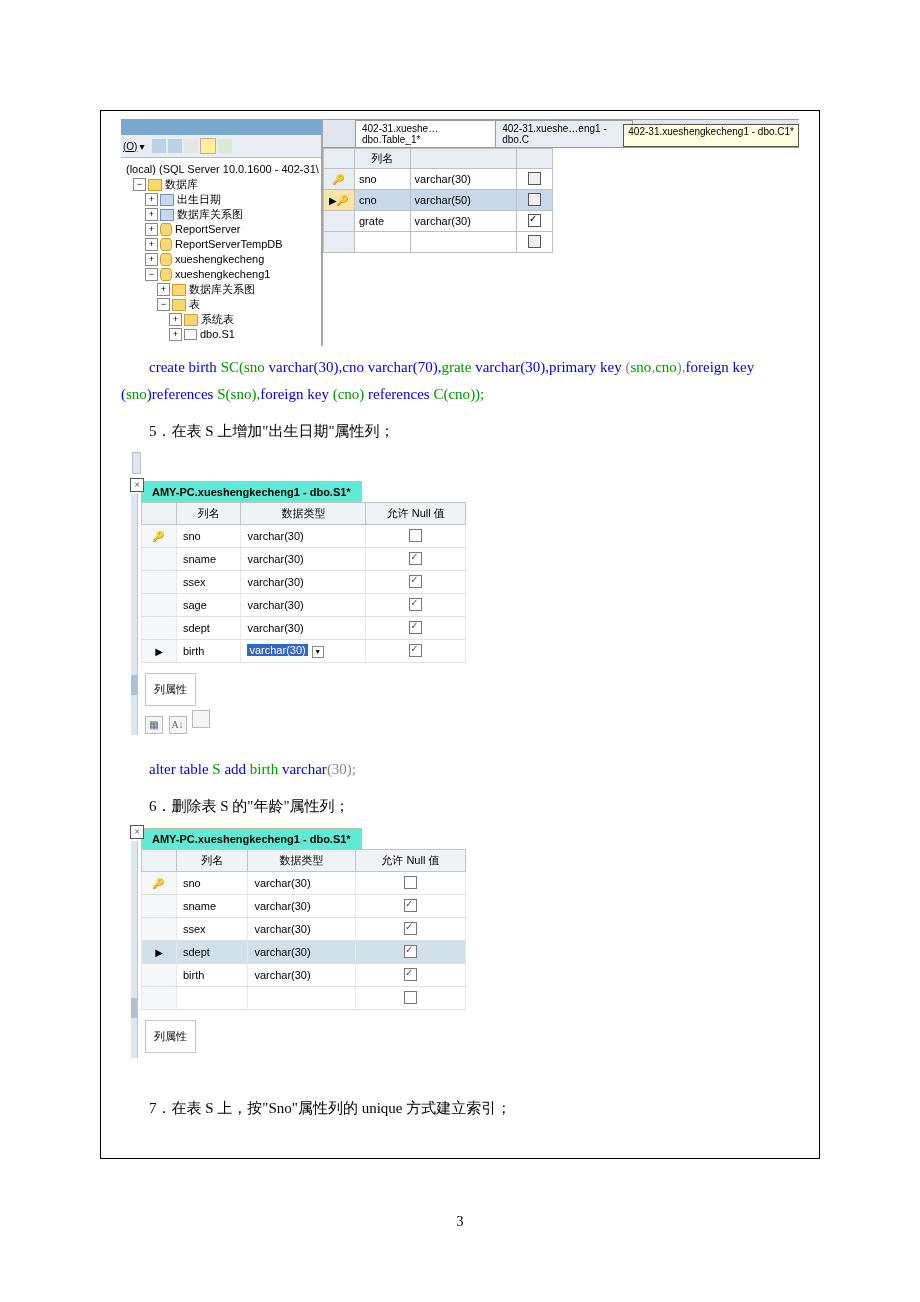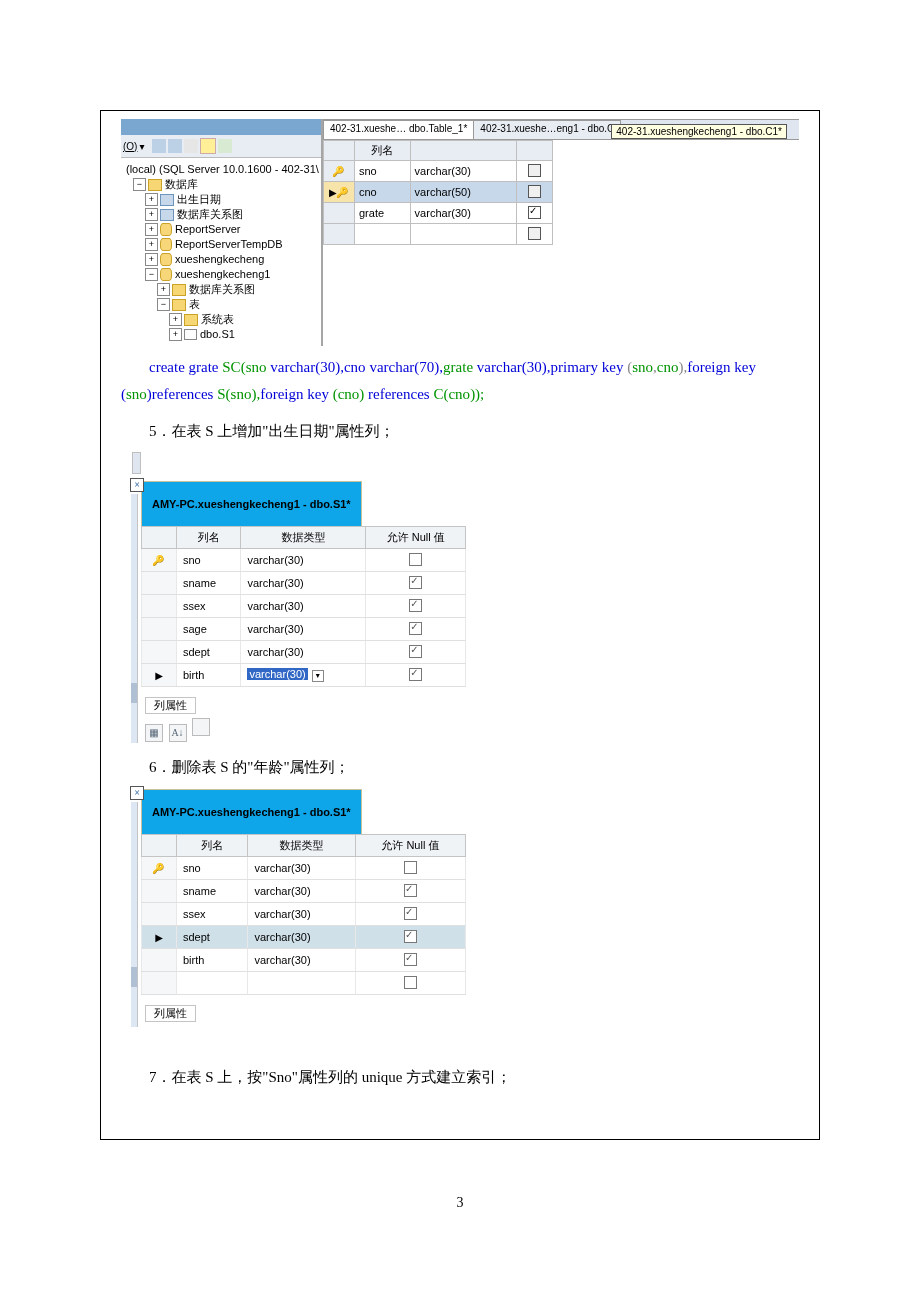--- a/index.html
+++ b/index.html
@@ -56,21 +56,21 @@
   .exp { display: inline-flex; align-items: center; justify-content: center; width: 11px; height: 11px; border: 1px solid #888; font-size: 9px; margin-right: 2px; background:#fff; }
   .indent1 { padding-left: 10px; }
   .indent2 { padding-left: 22px; }
   .indent3 { padding-left: 34px; }
   .indent4 { padding-left: 46px; }
   .folder   { display:inline-block; width:12px; height:10px; background:#f7d774; border:1px solid #c9a227; margin-right:3px; }
   .folder-b { display:inline-block; width:12px; height:10px; background:#c6d8ea; border:1px solid #6d94bd; margin-right:3px; }
   .cyl      { display:inline-block; width:10px; height:11px; background:#f8d67a; border:1px solid #c9a227; border-radius:3px/5px; margin-right:3px; }
   .grid-panel { flex: 1; border-top: 1px solid #999; }
   .tabs { display:flex; font-family:Tahoma,sans-serif; font-size:10px; background:#dfe6ef; border-bottom:1px solid #999; }
-  .tab-a { background:#fff; border:1px solid #999; border-bottom:none; padding:2px 6px; }
+  .tab-a { background:#fff; border:1px solid #999; border-bottom:none; padding:2px 6px;margin-left:32px; }
   .tab-b { background:#e8ecf3; border:1px solid #999; border-bottom:none; padding:2px 6px; margin-left:-1px; }
   .tab-hint { position:relative; margin-left:-10px; margin-top:4px; background:#ffffe1; border:1px solid #555; padding:1px 4px; font-size:10px; white-space:nowrap; z-index:2; }
   table.grid { width: 230px; border-collapse: collapse; font-family:Tahoma,sans-serif; font-size:11px; }
   table.grid th { background:#e8ecf3; border:1px solid #bfbfbf; font-weight:normal; padding:2px 4px; text-align:center; }
   table.grid td { border:1px solid #bfbfbf; padding:2px 4px; height:16px; }
   .rowhead { width:22px; background:#e8ecf3; text-align:center; }
   .sel-row td { background:#c7d8ea; }
   .chk  { display:inline-block; width:11px; height:11px; border:1px solid #555; background:#fff; position:relative; }
   .chk.on::after { content:"✓"; position:absolute; font-size:10px; left:0; top:-2px; color:#000; }
   .chk.off-grey { background:#f0f0f0; }
@@ -81,30 +81,30 @@
   .obj  { color: #009400; }
   .gray { color: #888; }
   .task-text { font-family: "SimSun", "Times New Roman", serif; font-size: 15px; margin: 14px 0 10px 28px; }
   .dlg-wrap { margin: 6px 0 8px 10px; }
   .dlg-outer { position:relative; display:inline-block; border:1px solid #fff; }
   .vbar1 { width:7px; height:20px; background:#dfe6ef; border:1px solid #bfbfbf; margin-bottom:6px; }
   .close-badge { width:12px; height:12px; background:#fff; border:1px solid #555; color:#3b6fae; font-size:10px; font-weight:bold; text-align:center; line-height:12px; position:absolute; left:-2px; top:26px; }
   .side-strip { position:absolute; left:-1px; top:42px; bottom:0; width:6px; background:#dde7f3; border-right:1px solid #c4c4c4; }
   .side-run   { position:absolute; left:-1px; bottom:40px; width:6px; height:20px; background:#b0c0d4; }
   .dlg-inner { margin-left:8px; width:325px; background:#fff; border:1px solid #fff; }
-  .dlg-tab { font-family:Tahoma,sans-serif; font-size:11px; font-weight:bold; background:#0ea5e9; border:1px solid #c9c197; border-bottom:none; display:inline-block; padding:16px 10px; }
+  .dlg-tab { font-family:Tahoma,sans-serif; font-size:11px; font-weight:bold; background:#5eead4; border:1px solid #c9c197; border-bottom:none; display:inline-block; padding:4px 10px; }
   table.des { width:100%; border-collapse:collapse; font-family:Tahoma,sans-serif; font-size:11px; }
   table.des th { background:#f0f3f6; border:1px solid #c4c4c4; font-weight:normal; padding:3px 6px; text-align:center; }
   table.des td { border-bottom:1px solid #e0e0e0; border-left:1px solid #e8e8e8; border-right:1px solid #e8e8e8; padding:3px 6px; height:16px; }
   .des-rowhead { width:22px; background:#f6f7f9; text-align:center; }
   .chk2 { display:inline-block; width:11px; height:11px; border:1px solid #777; background:#fff; position:relative; }
   .chk2.on::after { content:"✓"; position:absolute; font-size:10px; left:0; top:-2px; color:#555; }
   .dt-sel { display:inline-block; background:#3168c6; color:#fff; padding:0 2px; }
   .drop-arr { display:inline-block; border:1px solid #888; width:10px; height:10px; font-size:8px; line-height:10px; text-align:center; margin-left:4px; }
-  .prop-tab { font-family:"SimSun",Tahoma,sans-serif; font-size:11px; background:#fff; border:1px solid #c4c4c4; display:inline-block; padding:0 8px; margin:10px 0 4px 4px; }
+  .prop-tab { font-family:"SimSun",Tahoma,sans-serif; font-size:11px; background:#fff; border:1px solid #c4c4c4; display:inline-block; padding:8px 8px; margin:10px 0 4px 4px; }
   .prop-tools { margin-left:4px; }
   .ptool { display:inline-block; width:16px; height:16px; border:1px solid #bbb; background:#f4f5f7; margin-right:2px; font-size:10px; line-height:16px; text-align:center; color:#567; }
   .sel-row2 td { background:#cfe0e8; }
   .col3-center { text-align:center; }
   .page-num { text-align:center; font-size:14px; margin-top:55px; font-family:"Times New Roman",serif; }
 </style>
 </head>
 <body>
 
 <div class="page">
@@ -222,21 +222,21 @@
                 <td></td>
                 <td></td>
             <td class="col3-center"><span class="chk off-grey"></span></td>
           </tr>
         </tbody>
           </table>
       </div>
     </div>
 
     <div class="sql-line" style="padding-left:28px;">
-      <span class="kw">create grate</span>
+      <span class="kw">create birth</span>
       <span class="obj">SC</span><span class="obj">(</span><span class="obj">sno</span>
       <span class="kw">varchar</span><span class="kw">(30),</span><span class="kw">cno</span>
       <span class="kw">varchar</span><span class="kw">(70),</span><span class="obj">grate</span>
       <span class="kw">varchar</span><span class="kw">(30),</span><span class="kw">primary key</span>
       <span class="gray">(</span><span class="obj">sno</span><span class="gray">,</span><span class="obj">cno</span><span class="gray">),</span><span class="kw">foreign key</span>
     </div>
     <div class="sql-line">
       <span class="kw">(</span><span class="obj">sno</span><span class="kw">)</span><span class="kw">references</span>
       <span class="obj">S</span><span class="obj">(</span><span class="obj">sno</span><span class="obj">),</span><span class="kw">foreign key</span>
       <span class="obj">(</span><span class="obj">cno</span><span class="obj">)</span>
@@ -303,20 +303,27 @@
           <div class="prop-tab">列属性</div><br>
           <div class="prop-tools">
             <span class="ptool">▦</span>
             <span class="ptool">A↓</span>
             <span class="ptool"></span>
           </div>
         </div>
       </div>
     </div>
 
+    <div class="sql-line" style="margin:20px 0 0 28px;">
+      <span class="kw">alter table</span>
+      <span class="obj">S</span>
+      <span class="kw">add</span>
+      <span class="obj">birth</span>
+      <span class="kw">varchar</span><span class="gray">(30);</span>
+    </div>
 
     <div class="task-text">6．删除表 S 的"年龄"属性列；</div>
 
     <div class="dlg-wrap">
       <div class="dlg-outer">
         <div class="close-badge" style="top:-2px;">×</div>
         <div class="side-strip" style="top:14px;"></div>
         <div class="side-run"></div>
         <div class="dlg-inner">
           <span class="dlg-tab">AMY-PC.xueshengkecheng1 - dbo.S1*</span>

